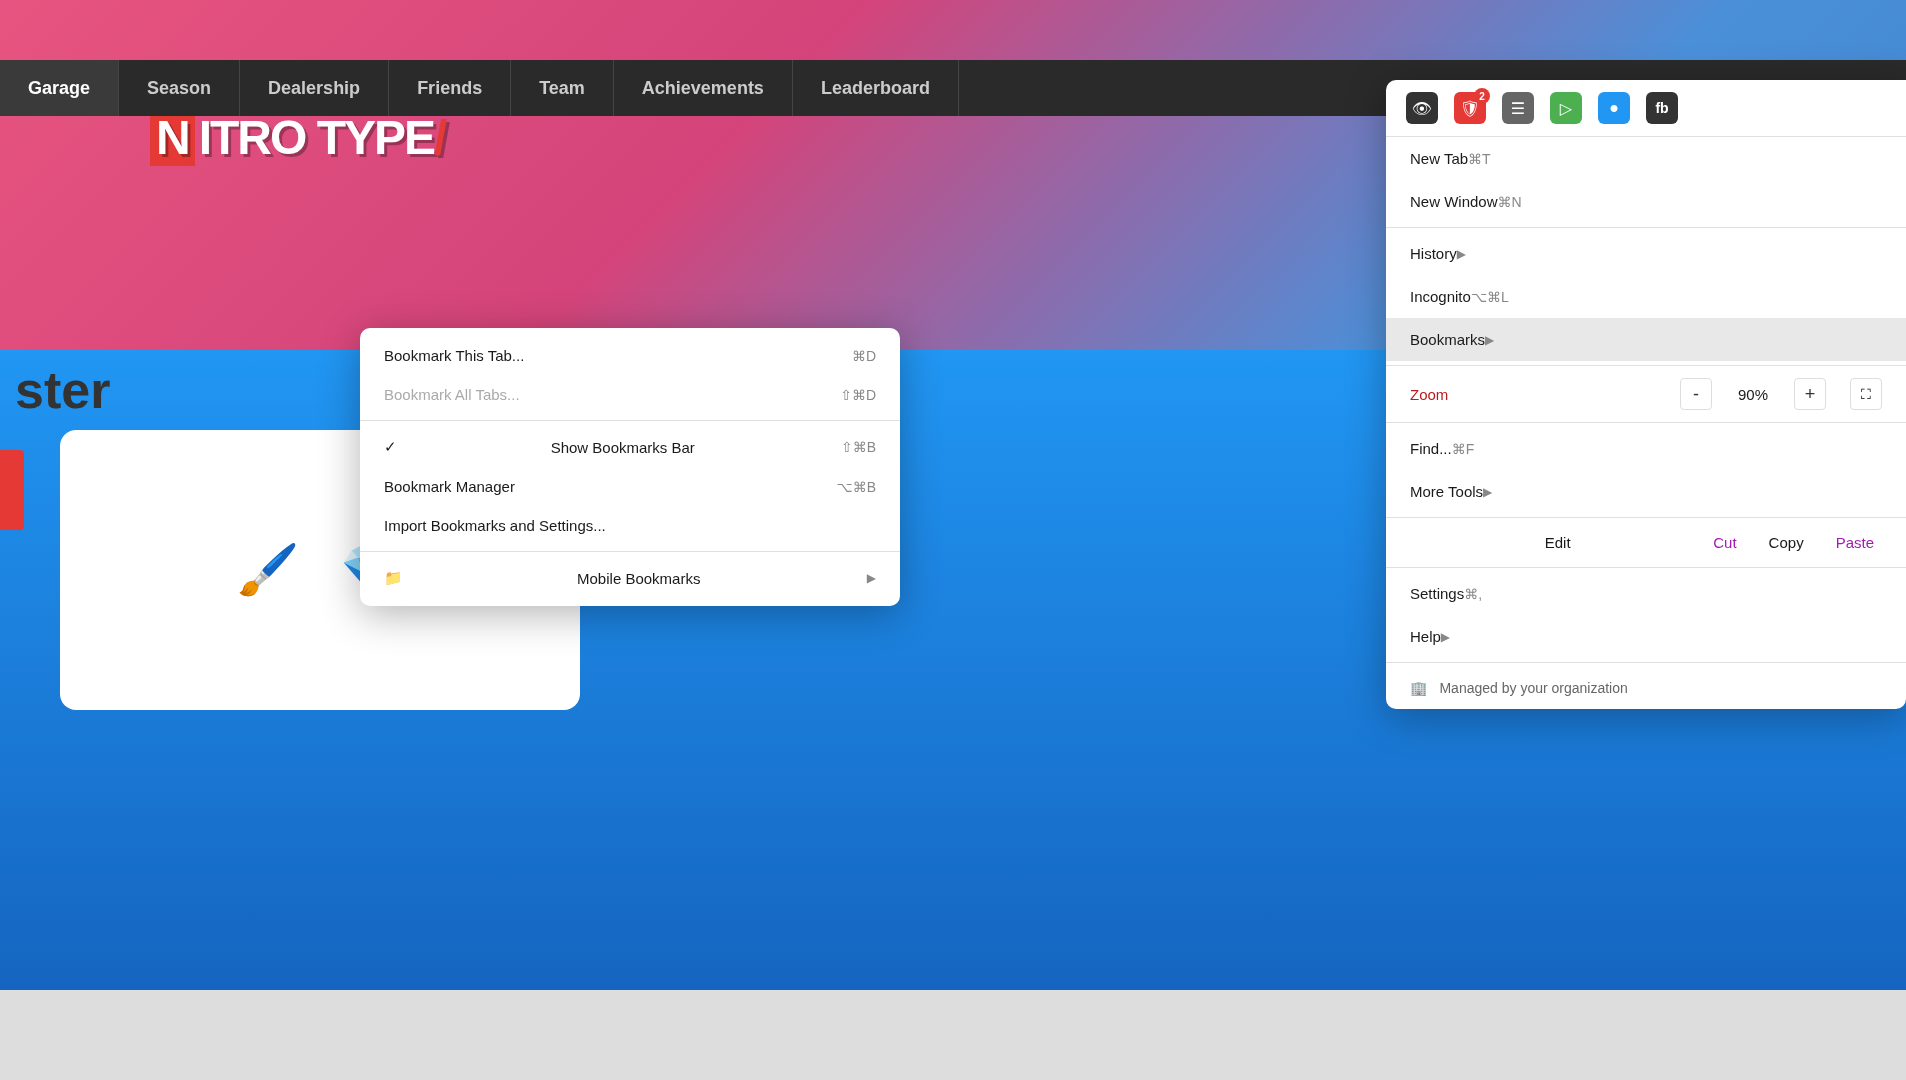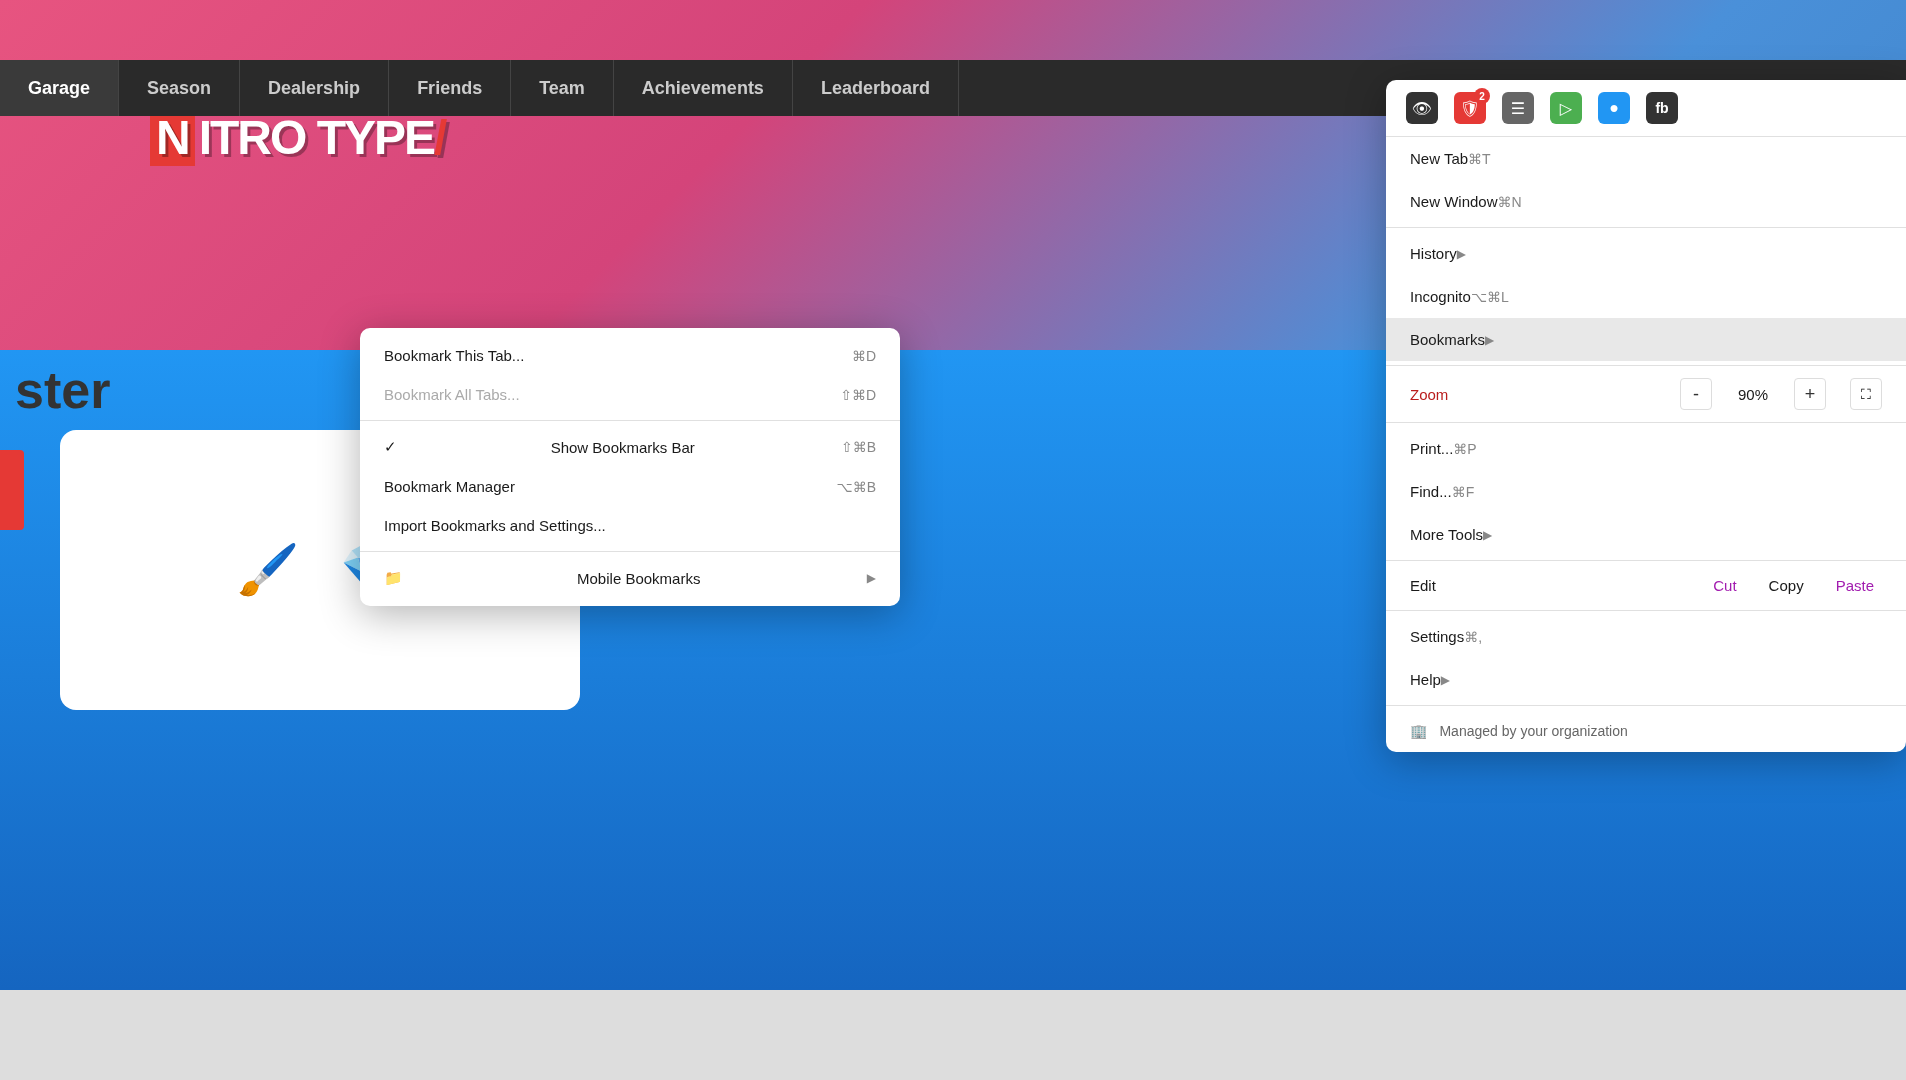--- a/index.html
+++ b/index.html
@@ -342,20 +342,21 @@
       justify-content: center;
       font-size: 14px;
       cursor: pointer;
       margin-left: 8px;
     }
 
     .edit-row {
       display: flex;
       align-items: center;
       padding: 8px 24px;
+      text-align: center;
     }
 
     .edit-label {
       font-size: 15px;
       color: #1a1a1a;
       flex: 1;
     }
 
     .edit-actions {
       display: flex;
@@ -551,24 +552,20 @@
       <span class="zoom-label">Zoom</span>
       <div class="zoom-controls">
         <div class="zoom-btn">-</div>
         <span class="zoom-value">90%</span>
         <div class="zoom-btn">+</div>
         <div class="fullscreen-btn">⛶</div>
       </div>
     </div>
     <div class="chrome-menu-divider"></div>
     <div class="chrome-menu-item">
-      <span>Print...</span>
-      <span class="shortcut">⌘P</span>
-    </div>
-    <div class="chrome-menu-item">
       <span>Find...</span>
       <span class="shortcut">⌘F</span>
     </div>
     <div class="chrome-menu-item">
       <span>More Tools</span>
       <span class="arrow">▶</span>
     </div>
     <div class="chrome-menu-divider"></div>
 
     <div class="edit-row">

